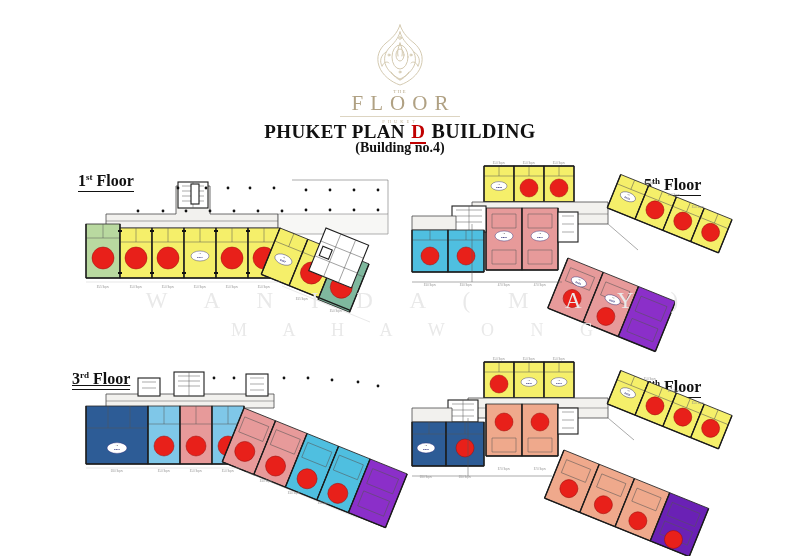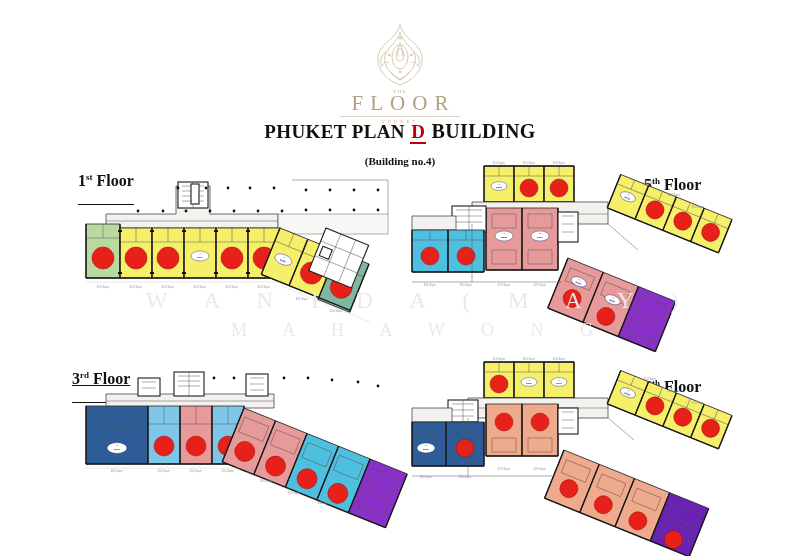--- a/index.html
+++ b/index.html
@@ -18,28 +18,28 @@
   .logo-rule{width:120px;height:1px;background:#ddd5c2;margin-top:2px;}
 
   .title{
     position:absolute;left:0;right:0;top:120px;text-align:center;
     font-size:19px;font-weight:bold;color:#111;letter-spacing:.4px;
     font-family:"Liberation Serif",serif;
   }
   .title .d{color:#c00000;border-bottom:2px solid #c00000;padding:0 1px;}
   .title .small{font-size:20px;margin-top:8px;}
   .subtitle{
-    position:absolute;left:0;right:0;top:155px;text-align:center;
-    font-size:11px;font-weight:bold;color:#111;font-family:"Liberation Serif",serif;
+    position:absolute;left:0;right:0;top:140px;text-align:center;
+    font-size:14px;font-weight:bold;color:#111;font-family:"Liberation Serif",serif;
   }
 
   
   .floor-label{
     position:absolute;font-family:"Liberation Serif",serif;font-weight:bold;
-    font-size:16px;color:#111;border-bottom:1.6px solid #111;padding-bottom:14px;white-space:nowrap;
+    font-size:16px;color:#111;border-bottom:1.6px solid #111;padding-bottom:1px;white-space:nowrap;
   }
   .floor-label sup{font-size:9px;vertical-align:super;}
 
   
   .watermark{position:absolute;left:0;right:0;top:288px;text-align:center;pointer-events:none;z-index:40;}
   .wm-line{color:#e9e9e9;font-family:"Liberation Serif",serif;font-weight:400;margin-left:40px;}
   .wm1{font-size:23px;letter-spacing:16px;}
   .wm2{font-size:18px;letter-spacing:16px;margin-top:6px;}
 
   

